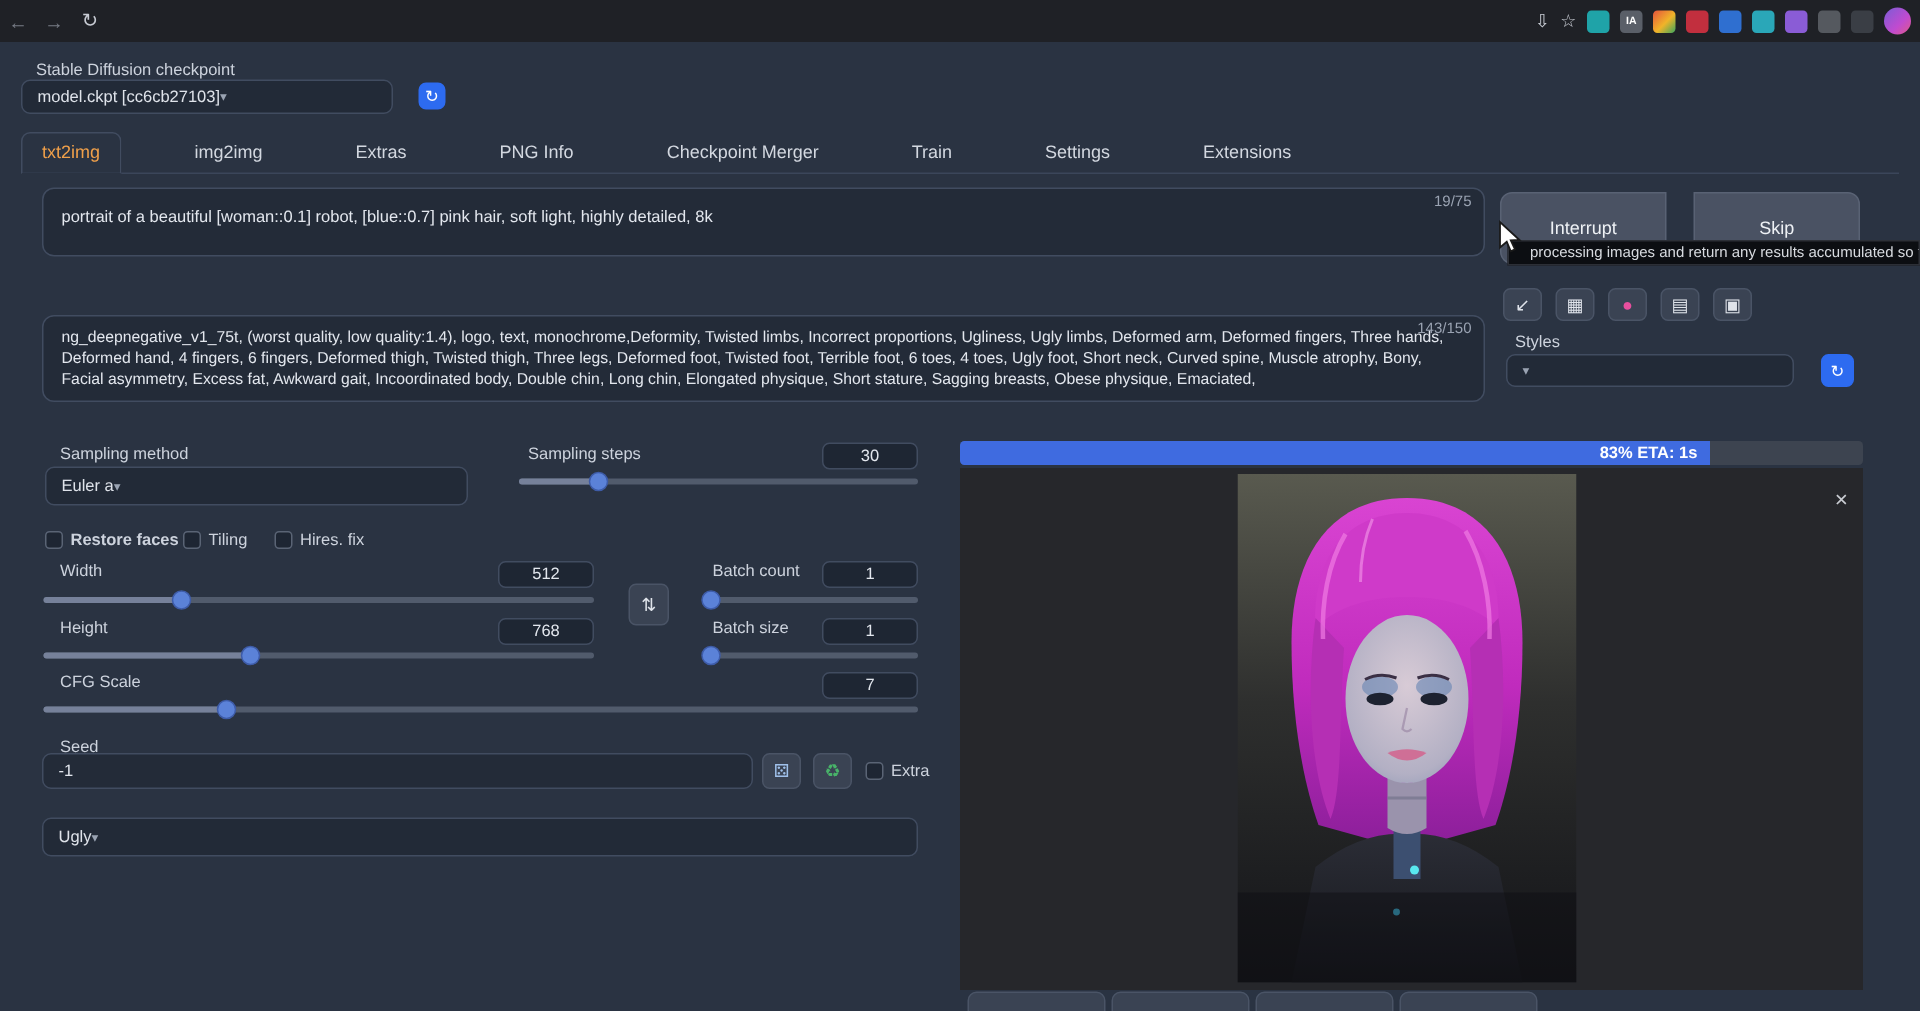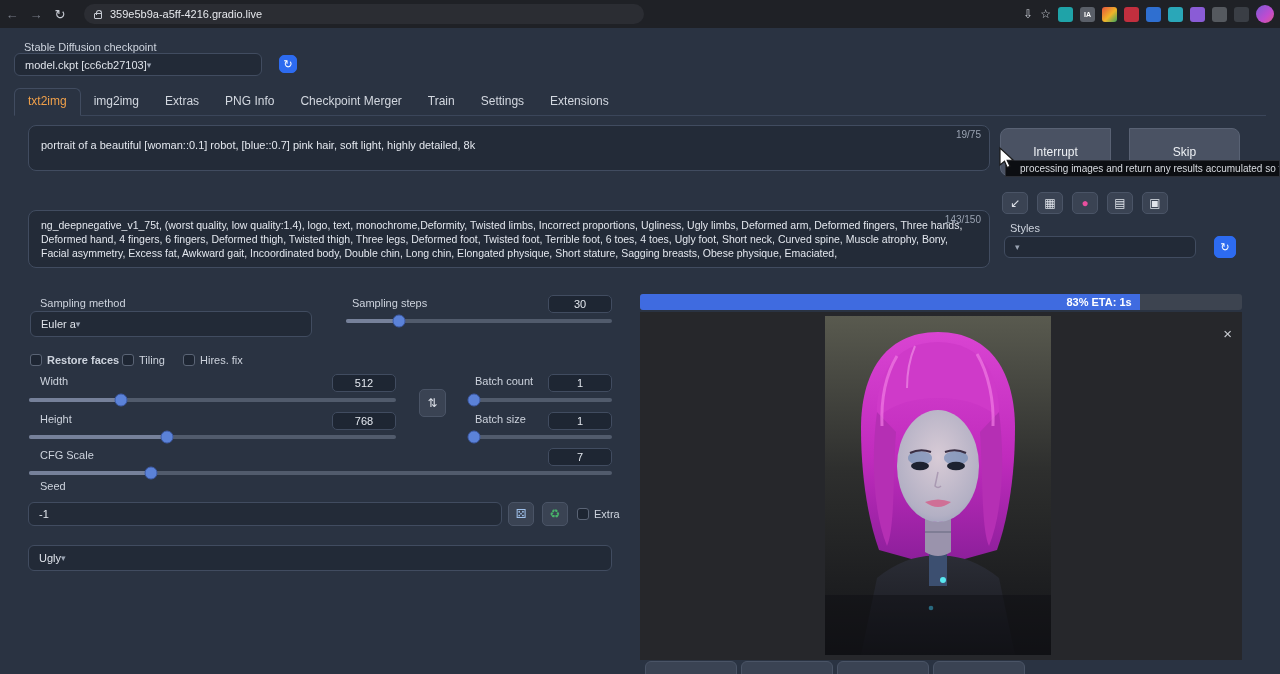--- a/index.html
+++ b/index.html
@@ -35,44 +35,40 @@
   .slider .fill { position:absolute; left:0; top:0; bottom:0; background:#76819а; background:#76819a; border-radius:2px; }
   .slider .handle { position:absolute; top:50%; transform:translate(-50%,-50%); width:13px; height:13px; border-radius:50%; background:#5b82d8; border:1px solid #3e5ca8; }
   .checkbox { position:absolute; width:12px; height:12px; border:1px solid #5a6475; border-radius:3px; background:#1e2633; }
   .btn-sm { position:absolute; background:#3a4353; border:1px solid #4a5466; border-radius:5px; color:#dfe3ea; display:flex; align-items:center; justify-content:center; font-size:12px; }
   .btn-blue { position:absolute; background:#2d6bf0; border:1px solid #2d6bf0; color:#fff; border-radius:5px; display:flex; align-items:center; justify-content:center; font-size:11px; }
   .gen-wrap { position:absolute; left:1000px; top:100px; width:240px; height:48px; display:flex; gap:18px; }
   .gen-btn { flex:1; background:#4a5263; border:1px solid #596274; color:#eef1f5; font-size:12px; display:flex; align-items:center; justify-content:center; }
   .gen-btn.left { border-radius:8px 0 0 8px; }
   .gen-btn.right { border-radius:0 8px 8px 0; }
   .tooltip { position:absolute; left:1005px; top:132px; width:275px; height:17px; background:#0c0e12; border:1px solid #2c2f36; color:#d8dbe0; font-size:10px; display:flex; align-items:center; padding-left:14px; white-space:nowrap; overflow:hidden; z-index:40; }
-  .tabs { position:absolute; left:14px; top:62px; height:25px; display:flex; align-items:flex-end; }
+  .tabs { position:absolute; left:14px; top:62px; height:25px; display:flex; align-items:flex-end;gap:36px; }
   .tab { font-size:12px; color:#d3d8e0; padding:5px 13px 7px; }
   .tab.active { color:#f0a04a; border:1px solid #414c60; border-bottom:1px solid #2a3342; border-radius:6px 6px 0 0; margin-bottom:-1px; }
   .tabline { position:absolute; left:14px; top:87px; width:1252px; height:1px; background:#3b465a; }
   .progress-wrap { position:absolute; left:640px; top:266px; width:602px; height:16px; background:#3d4450; border-radius:3px; overflow:hidden; }
   .progress-fill { height:100%; background:#3f6be0; display:flex; align-items:center; justify-content:flex-end; padding-right:8px; color:#fff; font-size:11px; font-weight:bold; }
   .gallery { position:absolute; left:640px; top:284px; width:602px; height:348px; background:#26272b; }
   .close-x { position:absolute; top:14px; right:10px; color:#c9ccd2; font-size:15px; line-height:1; }
   .gal-btn { position:absolute; width:92px; height:24px; background:#3a4353; border:1px solid #4a5466; border-radius:6px; }
   .cursor-svg { position:absolute; left:995px; top:118px; z-index:80; }
 </style>
 </head>
 <body>
 
 <div id="screen">
 
   <div class="browser">
     <span class="nav-ic dim">←</span>
     <span class="nav-ic dim">→</span>
     <span class="nav-ic">↻</span>
-    <div class="url-pill">
-      <span class="lock"></span>
-      <span class="url-text">359e5b9a-a5ff-4216.gradio.live</span>
-    </div>
     <div class="br-right">
       <span class="br-glyph">⇩</span>
       <span class="br-glyph">☆</span>
       <span class="ext" style="background:#1fa3a8;"></span>
       <span class="ext" style="background:#5a5f68;">IA</span>
       <span class="ext" style="background:linear-gradient(135deg,#e5533c,#f0b429 55%,#3ba55d);"></span>
       <span class="ext" style="background:#c22f3e;"></span>
       <span class="ext" style="background:#2f6fd0;"></span>
       <span class="ext" style="background:#2aa7b8;"></span>
       <span class="ext" style="background:#8a5cd6;"></span>
@@ -194,21 +190,21 @@
         <span class="handle" style="left:4%;"></span>
     </div>
 
     <div class="abs label" style="left:40px; top:421px;">CFG Scale</div>
     <input class="numbox" style="left: 548px; top: 420px;" value="7">
     <div class="slider" style="left:29px; top:443px; width:583px;">
       <span class="fill" style="width:21%;"></span>
         <span class="handle" style="left:21%;"></span>
     </div>
 
-    <div class="abs label" style="left:40px; top:452px;">Seed</div>
+    <div class="abs label" style="left:40px; top:464px;">Seed</div>
     <input class="numbox" style="left: 28px; top: 474px; width: 474px; height: 24px; text-align: left; padding-left: 10px; background: rgb(35, 43, 56); border-radius: 6px;" value="-1">
     <div class="btn-sm" style="left:508px; top:474px; width:26px; height:24px; color:#9fc0ea;">
         <span>⚄</span>
       </div>
     <div class="btn-sm" style="left:542px; top:474px; width:26px; height:24px; color:#48b269;">
         <span>♻</span>
       </div>
     <span class="checkbox" style="left:577px; top:480px;"></span>
     <span class="abs label" style="left:594px; top:480px;">Extra</span>
 

